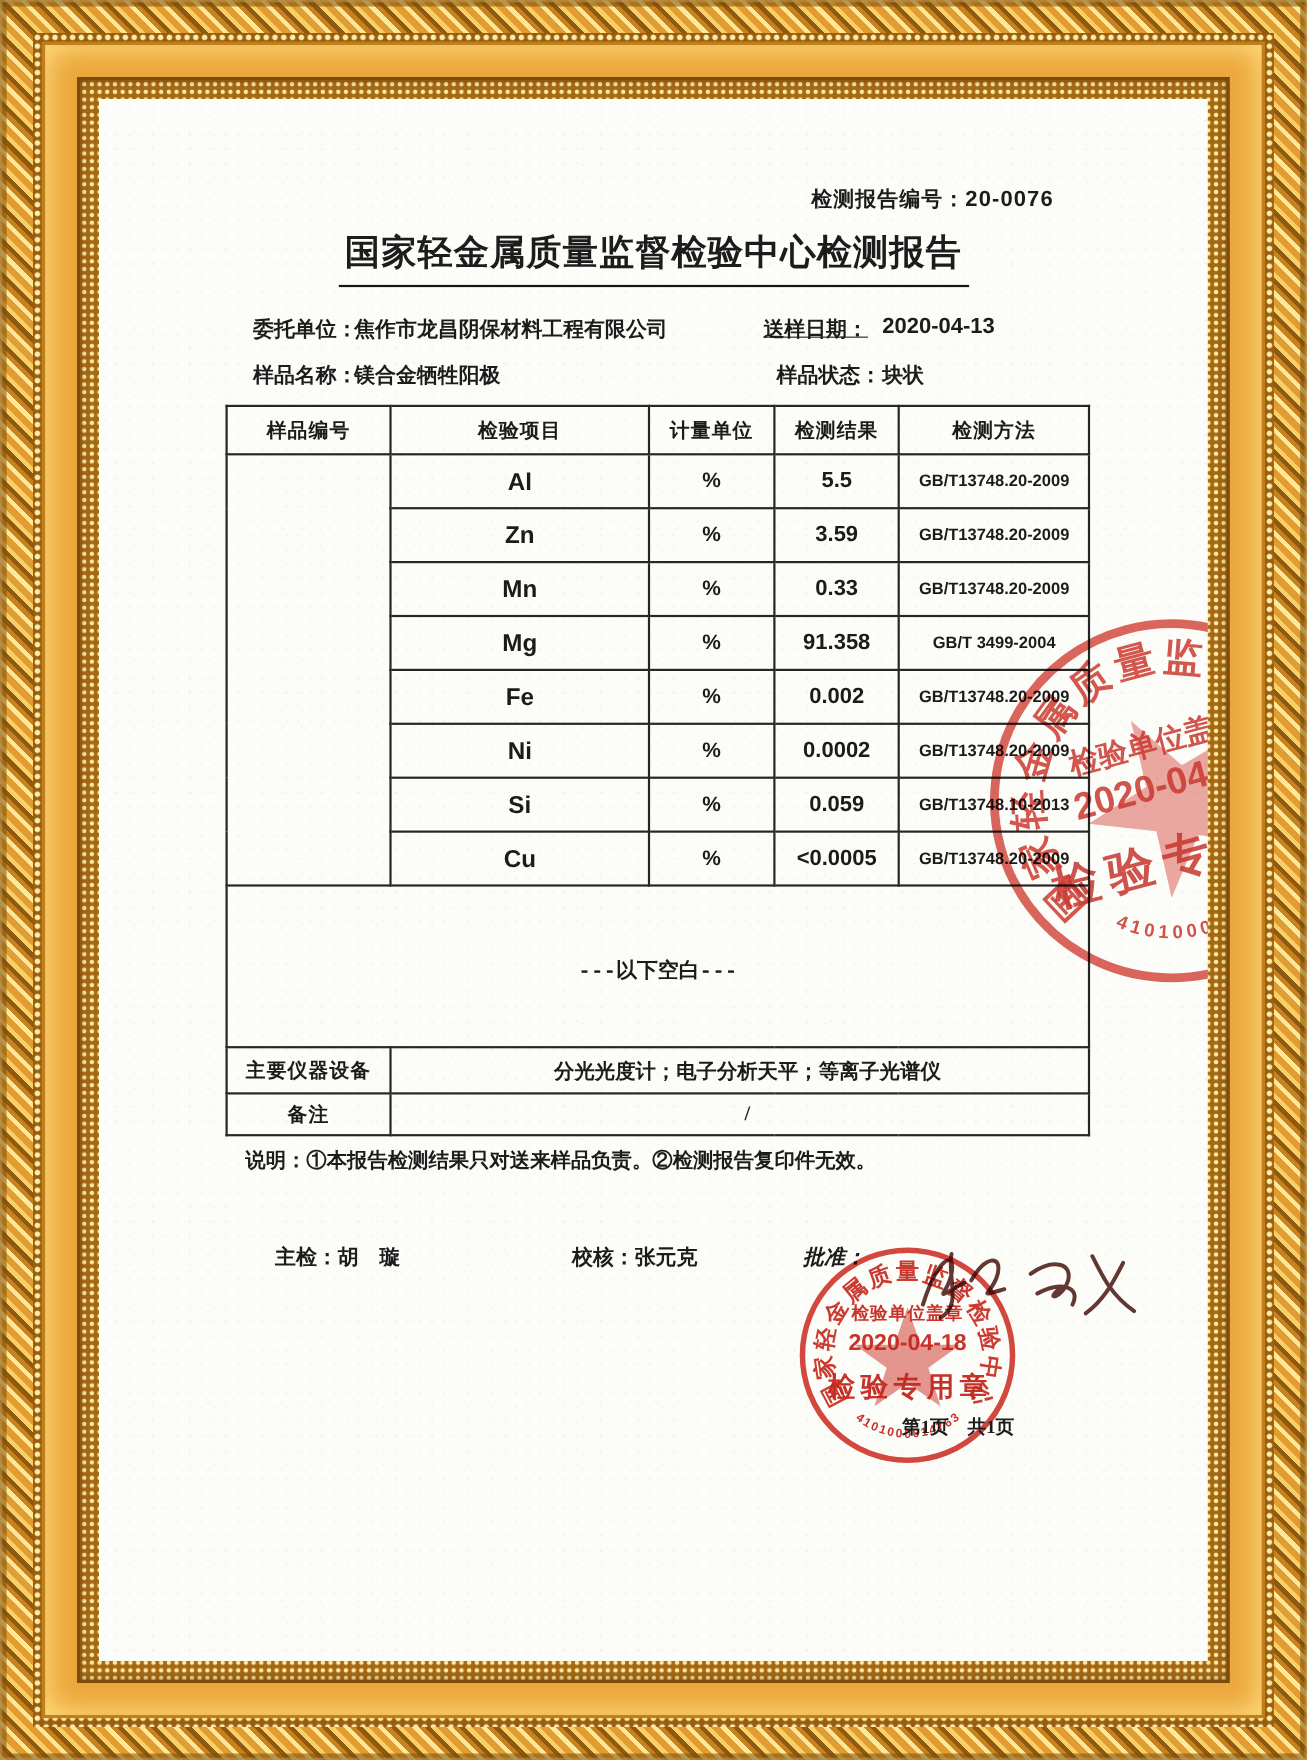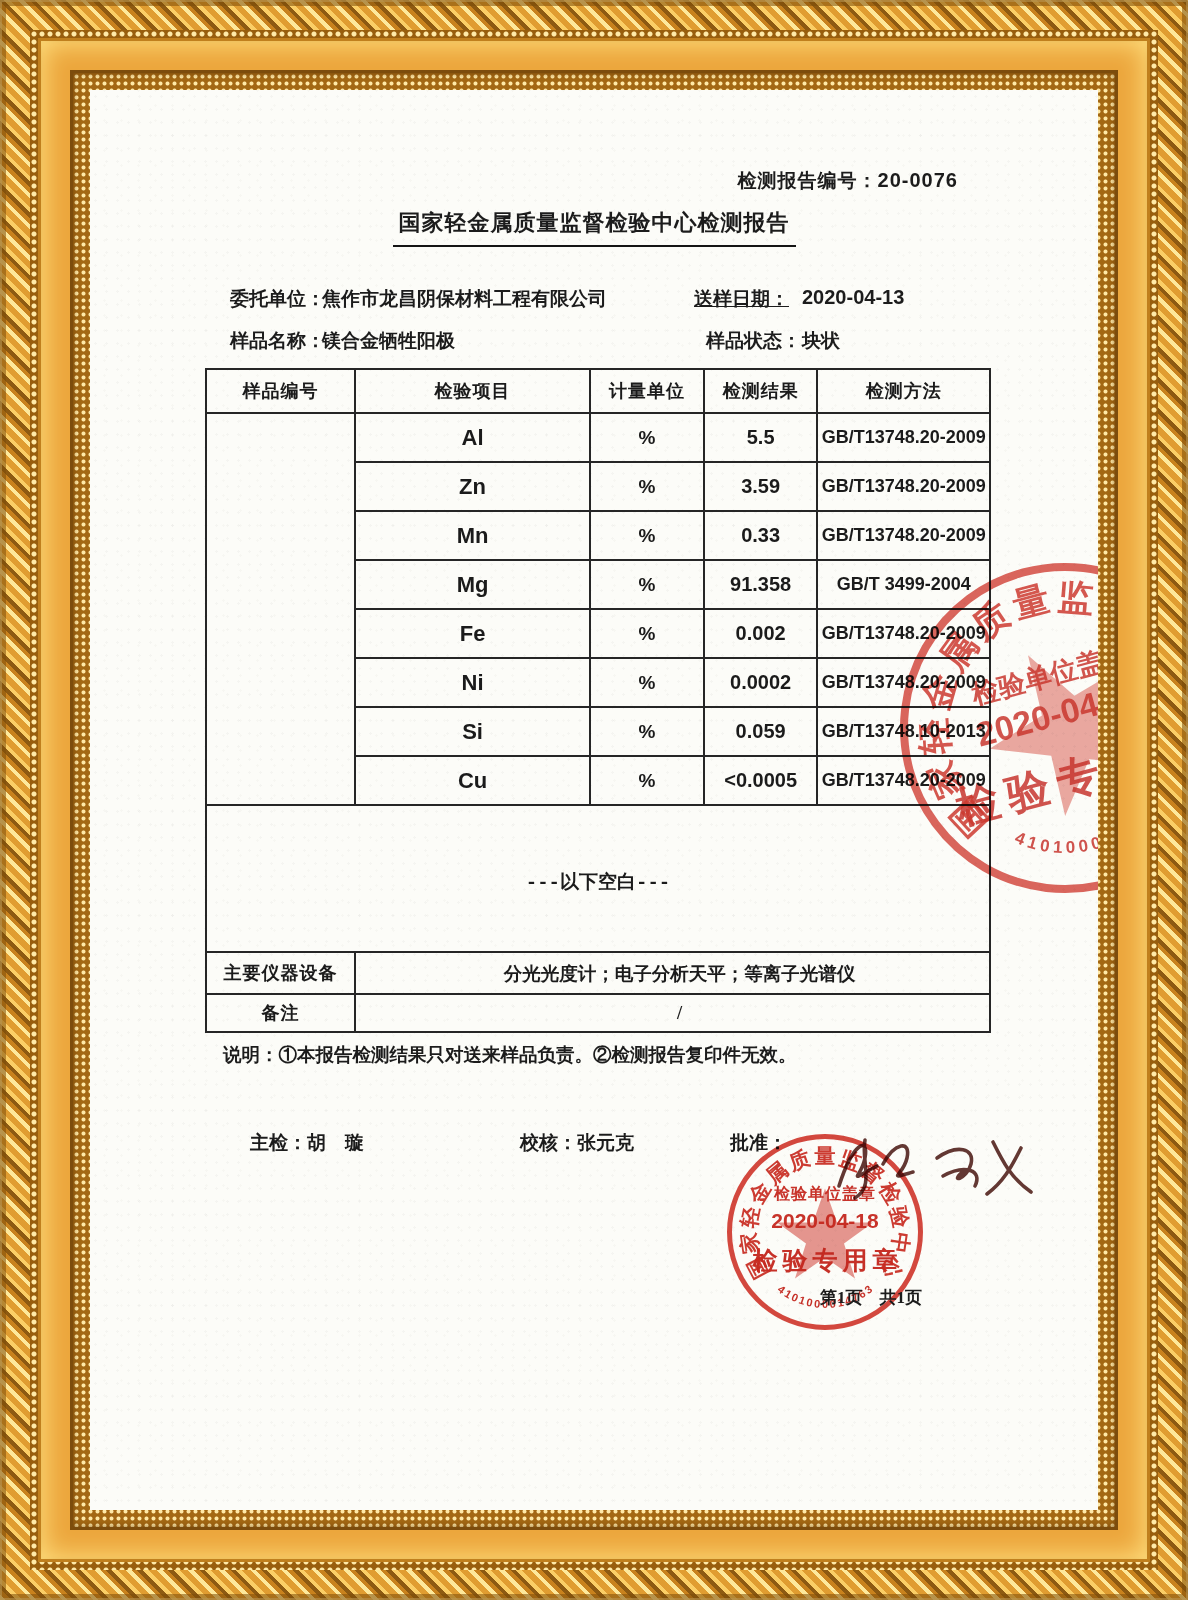--- a/index.html
+++ b/index.html
@@ -65,21 +65,21 @@
 
   .report-no{
     position:absolute; top:78px; right:140px;
     font-size:19px; font-weight:700; letter-spacing:1px;
   }
   .report-no .num{ font-family:"Liberation Sans","DejaVu Sans",sans-serif; font-size:20px; }
 
   .title-wrap{ position:absolute; top:118px; left:0; width:100%; text-align:center; }
   .doc-title{
     display:inline-block;
-    font-size:22px; font-weight:700; letter-spacing:1px;
+    font-size:32px; font-weight:700; letter-spacing:1px;
     border-bottom:2.5px solid #151515; padding:0 6px 7px 6px;
   }
 
   .info{ position:absolute; top:196px; left:0; width:100%; font-size:19px; font-weight:700; }
   .info-row{ position:relative; height:42px; }
   .i-label{ position:absolute; }
   .lab-client{ left:140px; } .val-client{ left:232px; }
   .lab-date{ left:604px;text-decoration:underline; }  .val-date{ left:712px; font-family:"Liberation Sans","DejaVu Sans",sans-serif; font-size:20px; }
   .lab-sname{ left:140px; } .val-sname{ left:232px; }
   .lab-sstate{ left:616px; } .val-sstate{ left:712px; }
@@ -93,36 +93,36 @@
   table.results th, table.results td{
     border:2px solid #262626;
     text-align:center; vertical-align:middle;
     font-weight:700; color:#1b1b1b;
   }
   table.results{ border:2.5px solid #1f1f1f; }
   th{ height:44px; font-size:18px; letter-spacing:1px; }
   td.c-item{ font-family:"Liberation Sans","DejaVu Sans",sans-serif; font-size:22px; font-weight:600; height:49px; }
   td.c-unit{ font-family:"Liberation Sans","DejaVu Sans",sans-serif; font-size:19px; font-weight:600; }
   td.c-result{ font-family:"Liberation Sans","DejaVu Sans",sans-serif; font-size:20px; font-weight:600; }
-  td.c-method{ font-family:"Liberation Sans","DejaVu Sans",sans-serif; font-size:18px; font-weight:600; }
+  td.c-method{ font-family:"Liberation Sans","DejaVu Sans",sans-serif; font-size:15px; font-weight:600; }
   td.blank-cell{
     height:147px; vertical-align:top; padding-top:6px;
     font-size:19px; font-weight:700;
     font-family:Liberation Mono, monospace;
   }
   td.lab-cell{ height:42px; font-size:18px; letter-spacing:1px; }
   td.wide-cell{ text-align:left; padding-left:14px; font-size:18.5px; }
   tr.remark-row td{ height:38px; }
 
   .note-line{ position:absolute; left:133px; top:952px; font-size:18.5px; font-weight:700; }
 
   .sign-row{ position:absolute; top:1040px; left:0; width:100%; font-size:19px; font-weight:700; }
   .sig-inspector{ position:absolute; left:160px; }
   .sig-checker{ position:absolute; left:430px; }
-  .sig-approver{ position:absolute; left:640px; }
+  .sig-approver{ position:absolute; left:640px;font-style:italic; }
 
   .footer-page{ position:absolute; left:730px; top:1196px; font-size:17px; font-weight:700; }
 
   
   .stamp{ position:absolute; border-radius:50%; mix-blend-mode:multiply; }
   .stamp .ring{ position:absolute; inset:0; border-radius:50%; }
   .stamp .arc-char{ position:absolute; left:50%; top:50%; font-weight:700;
      font-family:"Liberation Serif","DejaVu Serif",serif; }
   .stamp .cline{ position:absolute; left:0; width:100%; text-align:center; font-weight:700;
      font-family:"Liberation Serif","DejaVu Serif",serif; }

